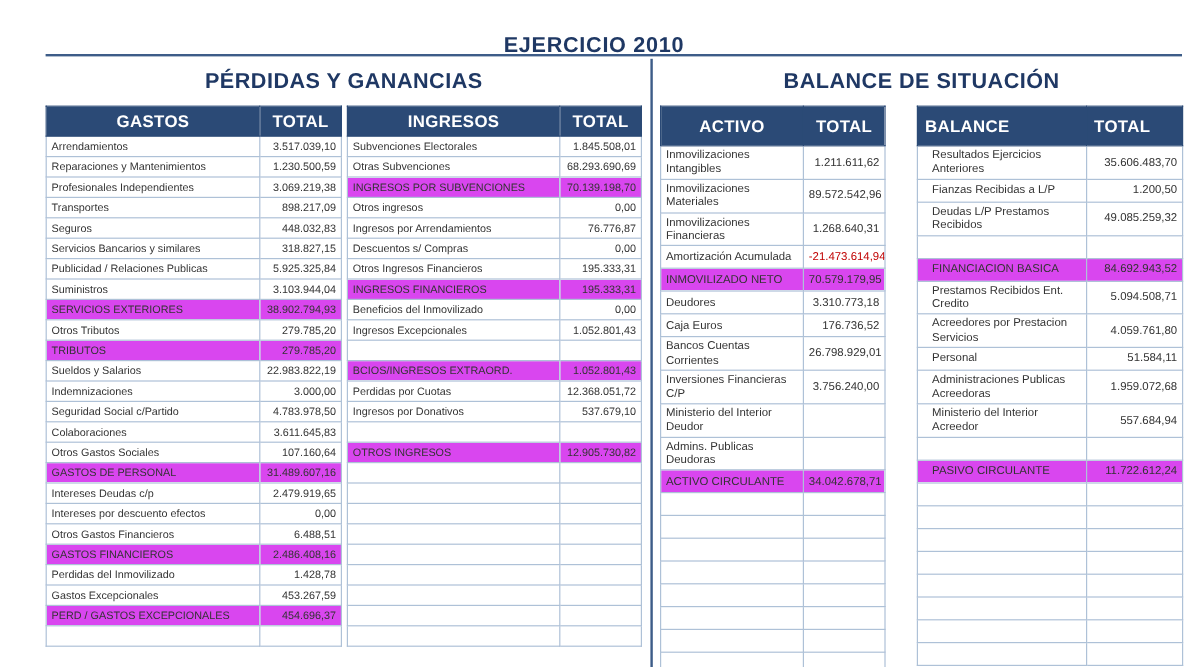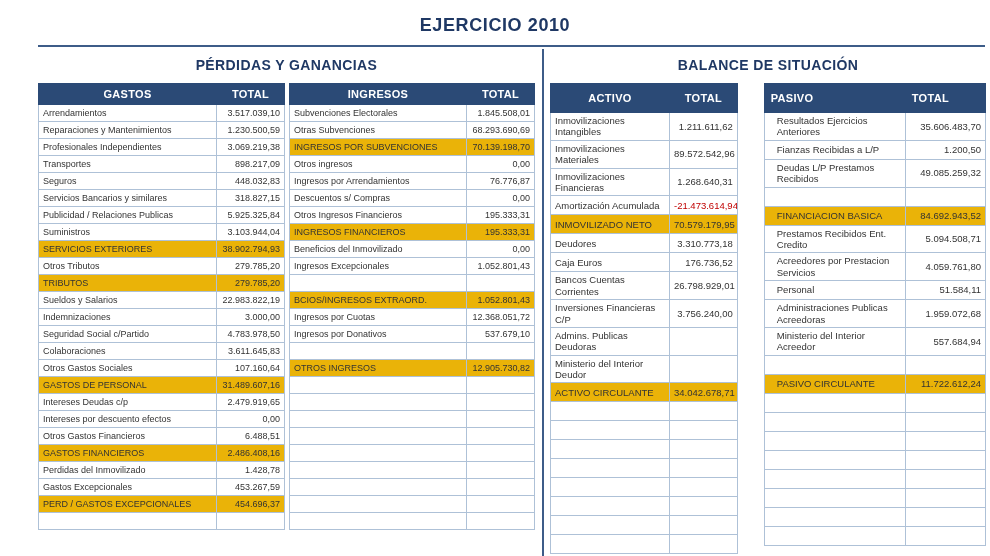--- a/index.html
+++ b/index.html
@@ -1,56 +1,56 @@
 <!DOCTYPE html>
 <html><head>
 <meta charset="utf-8">
 <style>
   html,body { margin:0; padding:0; background:#fff; }
   .page {
     position:relative; width:990px; height:556px; background:#ffffff;
     overflow:hidden; font-family:"Liberation Sans", sans-serif;
   }
   .main-title {
-    position:absolute; top:15px; left:0; width:100%; text-align:center;
+    position:absolute; top:27px; left:0; width:100%; text-align:center;
     font-size:18px; font-weight:bold; color:#1f3864; letter-spacing:0.6px;
   }
   .title-rule {
     position:absolute; top:45px; left:38px; width:947px; height:0;
     border-top:2px solid #3d5c88;
   }
   .v-divider {
     position:absolute; top:49px; left:542px; width:2px; height:507px;
     background:#3d5c88;
   }
   .half { position:absolute; top:50px; }
   .half-left  { left:38px;  width:497px; }
   .half-right { left:550px; width:436px; }
   .section-title {
-    text-align:center; font-size:14px; font-weight:bold; color:#1f3864;
+    text-align:center; font-size:18px; font-weight:bold; color:#1f3864;
     letter-spacing:0.4px; margin:7px 0 10px 0;
   }
   .tables { display:flex; align-items:flex-start; }
   .half-left  .tables { gap:4px; }
   .half-right .tables { gap:26px; }
 
   table.fin { border-collapse:collapse; table-layout:fixed; background:#fff; }
   table.fin th {
-    background:#2b4a76; color:#ffffff; font-size:11px; font-weight:bold;
+    background:#2b4a76; color:#ffffff; font-size:14px; font-weight:bold;
     border:1px solid #2b4a76; padding:4px 5px; text-align:center;
     letter-spacing:0.3px; overflow:hidden;
   }
   .half-right table.fin th { padding:8px 6px; }
   table.fin.head-left th { text-align:left; }
   table.fin td {
     border:1px solid #aec1d7; font-size:9px; color:#333333;
     padding:2px 4px; vertical-align:middle; overflow:hidden; white-space:nowrap;
   }
   table.fin td.col-value { text-align:right; }
-  table.fin tr.row-subtotal td { background:#eab308; }
+  table.fin tr.row-subtotal td { background:#d946ef; }
   table.fin td.neg { color:#c00000; }
   table.fin.compact td { height:12px; }
   table.fin.wrap td { height:14px; white-space:normal; line-height:1.2; font-size:9.5px; }
   table.fin.wrap td.col-value { white-space:nowrap; }
 
   [data-table="gastos"]   { width:247px; }
   [data-table="gastos"]   .col-label { width:167px; }
   [data-table="ingresos"] { width:246px; }
   [data-table="ingresos"] .col-label { width:166px; }
   [data-table="activo"]   { width:196px; }
@@ -230,21 +230,21 @@
             </tr>
             <tr class="row-empty">
               <td class="col-label"></td>
               <td class="col-value"></td>
             </tr>
             <tr class="row-subtotal">
               <td class="col-label">BCIOS/INGRESOS EXTRAORD.</td>
               <td class="col-value">1.052.801,43</td>
             </tr>
             <tr class="row-item">
-              <td class="col-label">Ingresos por Cuotas</td>
+              <td class="col-label">Perdidas por Cuotas</td>
               <td class="col-value">12.368.051,72</td>
             </tr>
             <tr class="row-item">
               <td class="col-label">Ingresos por Donativos</td>
               <td class="col-value">537.679,10</td>
             </tr>
             <tr class="row-empty">
               <td class="col-label"></td>
               <td class="col-value"></td>
             </tr>
@@ -334,25 +334,25 @@
             </tr>
             <tr class="row-item">
               <td class="col-label">Bancos Cuentas Corrientes</td>
               <td class="col-value">26.798.929,01</td>
             </tr>
             <tr class="row-item">
               <td class="col-label">Inversiones Financieras C/P</td>
               <td class="col-value">3.756.240,00</td>
             </tr>
             <tr class="row-item">
+              <td class="col-label">Ministerio del Interior Deudor</td>
+              <td class="col-value"></td>
+            </tr>
+            <tr class="row-item">
               <td class="col-label">Admins. Publicas Deudoras</td>
-              <td class="col-value"></td>
-            </tr>
-            <tr class="row-item">
-              <td class="col-label">Ministerio del Interior Deudor</td>
               <td class="col-value"></td>
             </tr>
             <tr class="row-subtotal">
               <td class="col-label">ACTIVO CIRCULANTE</td>
               <td class="col-value">34.042.678,71</td>
             </tr>
             <tr class="row-empty">
               <td class="col-label"></td>
               <td class="col-value"></td>
             </tr>
@@ -382,21 +382,21 @@
             </tr>
             <tr class="row-empty">
               <td class="col-label"></td>
               <td class="col-value"></td>
             </tr>
           </tbody>
       </table>
       <table class="fin wrap head-left" data-table="pasivo">
         <thead>
             <tr>
-              <th class="col-label">PASIVO</th>
+              <th class="col-label">BALANCE</th>
               <th class="col-value">TOTAL</th>
             </tr>
           </thead>
         <tbody>
             <tr class="row-item">
               <td class="col-label">Resultados Ejercicios Anteriores</td>
               <td class="col-value">35.606.483,70</td>
             </tr>
             <tr class="row-item">
               <td class="col-label">Fianzas Recibidas a L/P</td>

